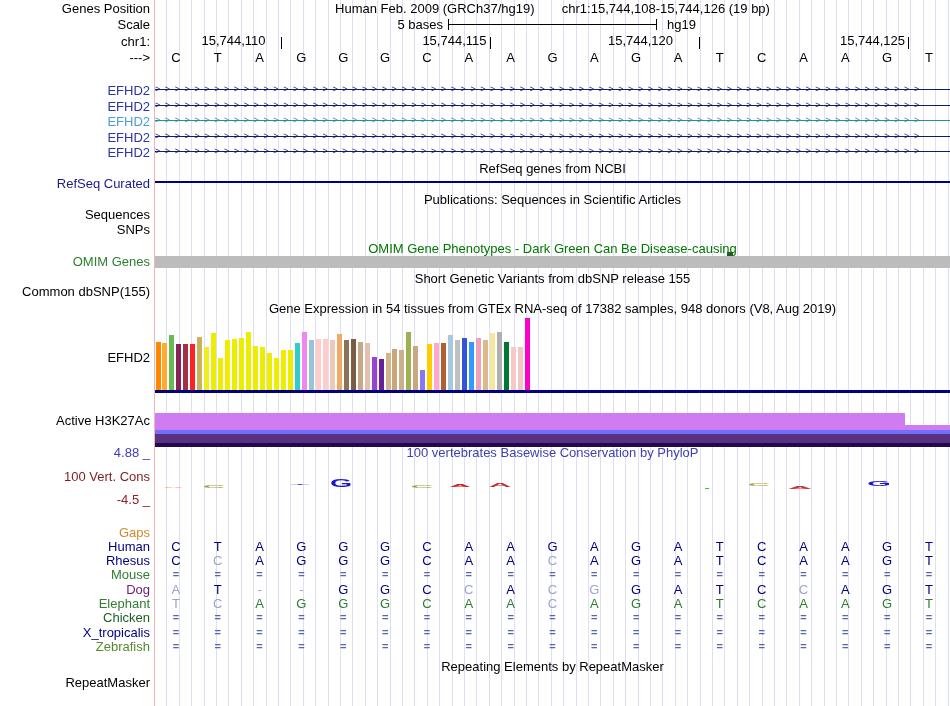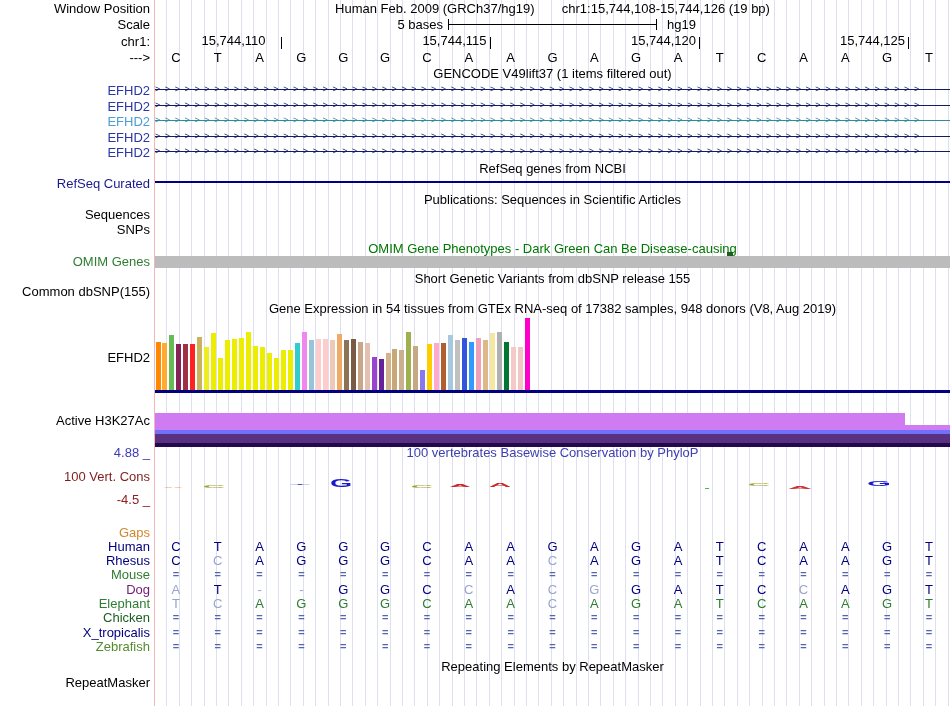--- a/index.html
+++ b/index.html
@@ -22,21 +22,21 @@
   .consg{position:absolute;font-weight:bold;transform-origin:center;}
   .alnrow{position:absolute;left:0;width:795px;height:13px;}
   .alnletter{position:absolute;width:24px;margin-left:-12px;text-align:center;height:13px;line-height:13px;font-size:13px;}
   .layer{position:absolute;}
 </style>
 </head>
 <body>
 
 <div id="pink-border"></div>
 
-<div class="glabel" style="top:2px">Window Position</div>
+<div class="glabel" style="top:2px">Genes Position</div>
 <div class="glabel" style="top:18px">Scale</div>
 <div class="glabel" style="top:35px">chr1:</div>
 <div class="glabel" style="top:51px">---&gt;</div>
 <div class="glabel" style="top: 84px; color: rgb(43, 53, 168);">EFHD2</div>
 <div class="glabel" style="top: 100px; color: rgb(43, 53, 168);">EFHD2</div>
 <div class="glabel" style="top: 115px; color: rgb(74, 158, 214);">EFHD2</div>
 <div class="glabel" style="top: 131px; color: rgb(43, 53, 168);">EFHD2</div>
 <div class="glabel" style="top: 146px; color: rgb(43, 53, 168);">EFHD2</div>
 <div class="glabel" style="top: 177px; color: rgb(26, 26, 140);">RefSeq Curated</div>
 <div class="glabel" style="top:208px">Sequences</div>
@@ -71,21 +71,21 @@
   <div class="abs" style="top:24px;left:293px;width:208px;height:1px;background:#000"></div>
   <div class="abs" style="top:19px;left:293px;width:1px;height:11px;background:#000"></div>
   <div class="abs" style="top:19px;left:501px;width:1px;height:11px;background:#000"></div>
   <div class="abs" style="top:18px;left:512px;height:13px;line-height:13px">hg19</div>
 
   <div class="abs" style="top:34px;left:0;width:795px;height:16px" id="ruler">
       <div class="abs" style="top: 0px; left: 34.5px; width: 88px; text-align: center; height: 13px; line-height: 13px;">15,744,110</div>
       <div class="tick" style="top: 3px; left: 125.5px; height: 12px;"></div>
       <div class="abs" style="top: 0px; left: 243.5px; width: 88px; text-align: right; height: 13px; line-height: 13px;">15,744,115</div>
       <div class="tick" style="top: 3px; left: 334.5px; height: 12px;"></div>
-      <div class="abs" style="top: 0px; left: 453px; width: 88px; text-align: right; height: 13px; line-height: 13px;">15,744,120</div>
+      <div class="abs" style="top: 0px; left: 453px; width: 88px; text-align: left; height: 13px; line-height: 13px;">15,744,120</div>
       <div class="tick" style="top: 3px; left: 544px; height: 12px;"></div>
       <div class="abs" style="top: 0px; left: 662px; width: 88px; text-align: right; height: 13px; line-height: 13px;">15,744,125</div>
       <div class="tick" style="top: 3px; left: 753px; height: 12px;"></div>
     </div>
 
   <div class="abs" style="top:51px;left:0;width:795px;height:13px" id="bases">
       <div class="seqletter" style="left: 20.9px;">C</div>
       <div class="seqletter" style="left: 62.74px;">T</div>
       <div class="seqletter" style="left: 104.58px;">A</div>
       <div class="seqletter" style="left: 146.42px;">G</div>
@@ -99,21 +99,20 @@
       <div class="seqletter" style="left: 481.14px;">G</div>
       <div class="seqletter" style="left: 522.98px;">A</div>
       <div class="seqletter" style="left: 564.82px;">T</div>
       <div class="seqletter" style="left: 606.66px;">C</div>
       <div class="seqletter" style="left: 648.5px;">A</div>
       <div class="seqletter" style="left: 690.34px;">A</div>
       <div class="seqletter" style="left: 732.18px;">G</div>
       <div class="seqletter" style="left: 774.02px;">T</div>
     </div>
 
-  <div class="ttl" style="top:67px">GENCODE V49lift37 (1 items filtered out)</div>
   <div id="generows">
       <div class="generow" style="top: 83px; color: rgb(16, 29, 102);">
         <div class="gline"></div>
         <div class="arrows">&gt;&gt;&gt;&gt;&gt;&gt;&gt;&gt;&gt;&gt;&gt;&gt;&gt;&gt;&gt;&gt;&gt;&gt;&gt;&gt;&gt;&gt;&gt;&gt;&gt;&gt;&gt;&gt;&gt;&gt;&gt;&gt;&gt;&gt;&gt;&gt;&gt;&gt;&gt;&gt;&gt;&gt;&gt;&gt;&gt;&gt;&gt;&gt;&gt;&gt;&gt;&gt;&gt;&gt;&gt;&gt;&gt;&gt;&gt;&gt;&gt;&gt;&gt;&gt;&gt;&gt;&gt;&gt;&gt;&gt;&gt;&gt;&gt;&gt;&gt;&gt;&gt;&gt;</div>
       </div>
       <div class="generow" style="top: 99px; color: rgb(16, 29, 102);">
         <div class="gline"></div>
         <div class="arrows">&gt;&gt;&gt;&gt;&gt;&gt;&gt;&gt;&gt;&gt;&gt;&gt;&gt;&gt;&gt;&gt;&gt;&gt;&gt;&gt;&gt;&gt;&gt;&gt;&gt;&gt;&gt;&gt;&gt;&gt;&gt;&gt;&gt;&gt;&gt;&gt;&gt;&gt;&gt;&gt;&gt;&gt;&gt;&gt;&gt;&gt;&gt;&gt;&gt;&gt;&gt;&gt;&gt;&gt;&gt;&gt;&gt;&gt;&gt;&gt;&gt;&gt;&gt;&gt;&gt;&gt;&gt;&gt;&gt;&gt;&gt;&gt;&gt;&gt;&gt;&gt;&gt;&gt;</div>
       </div>
       <div class="generow" style="top: 114px; color: rgb(46, 139, 158);">

